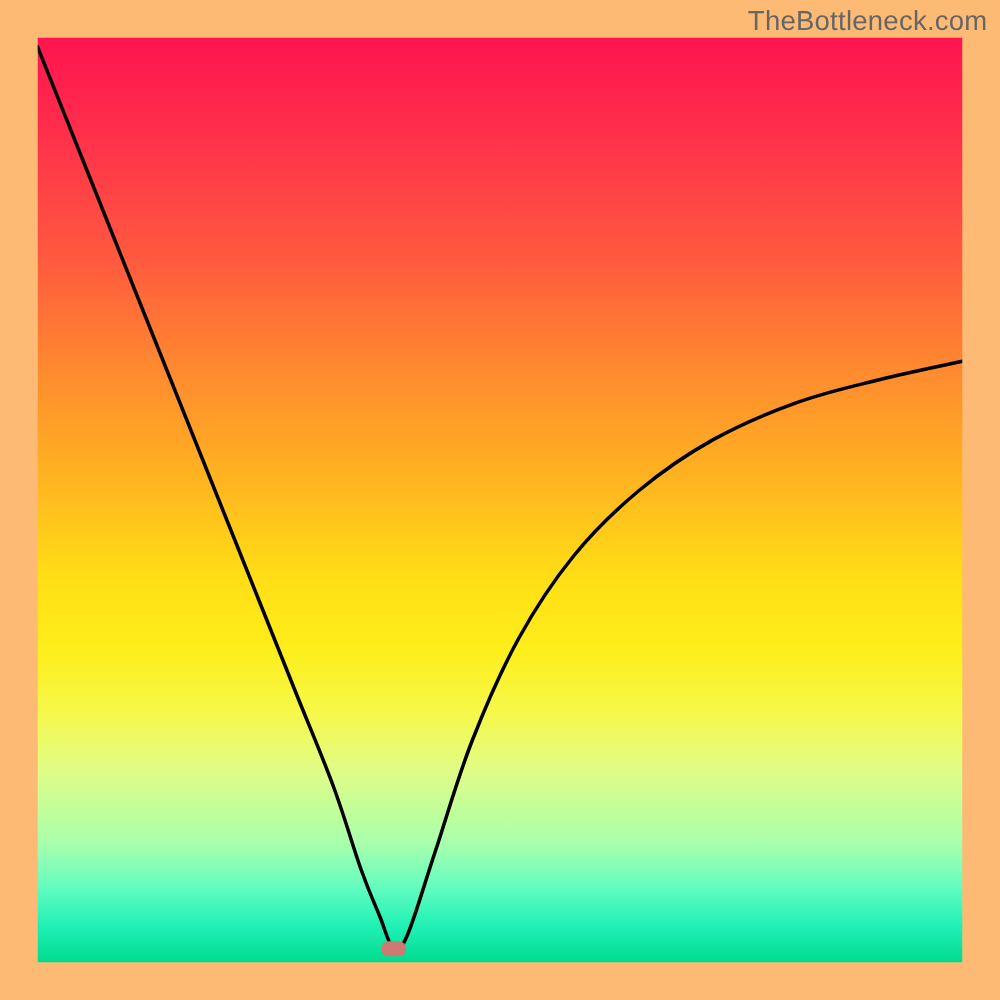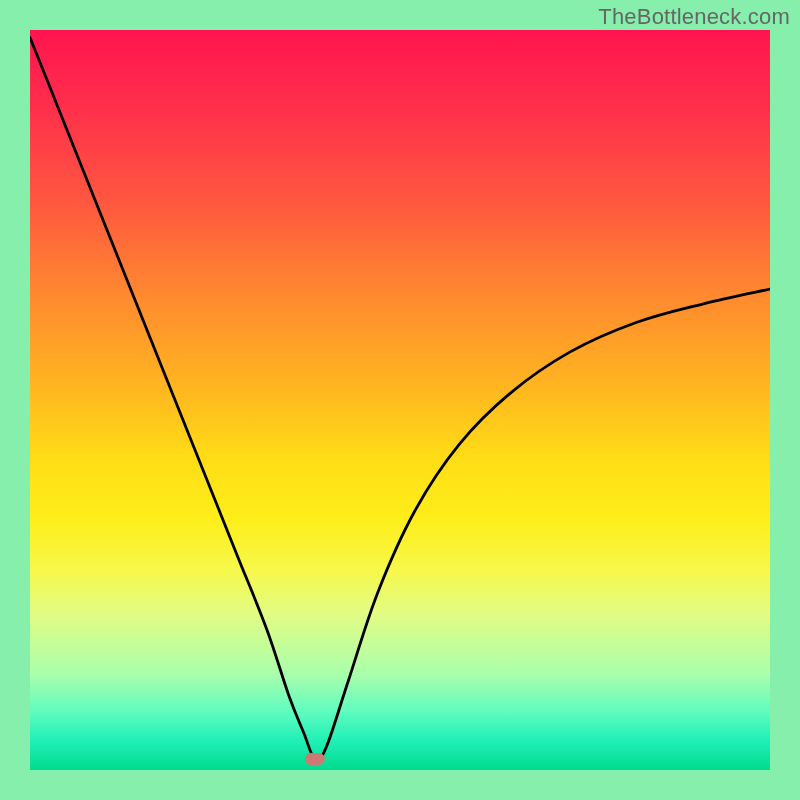--- a/index.html
+++ b/index.html
@@ -8,21 +8,21 @@
     width: 800px;
     height: 800px;
     background: #000;
     font-family: Arial, Helvetica, sans-serif;
     overflow: hidden;
   }
   .frame {
     position: relative;
     width: 800px;
     height: 800px;
-    background: #86efac;
+    background: #fdba74;
   }
   .watermark {
     position: absolute;
     top: 4px;
     right: 10px;
     color: #666;
     font-size: 22px;
     letter-spacing: 0.2px;
     z-index: 5;
   }

